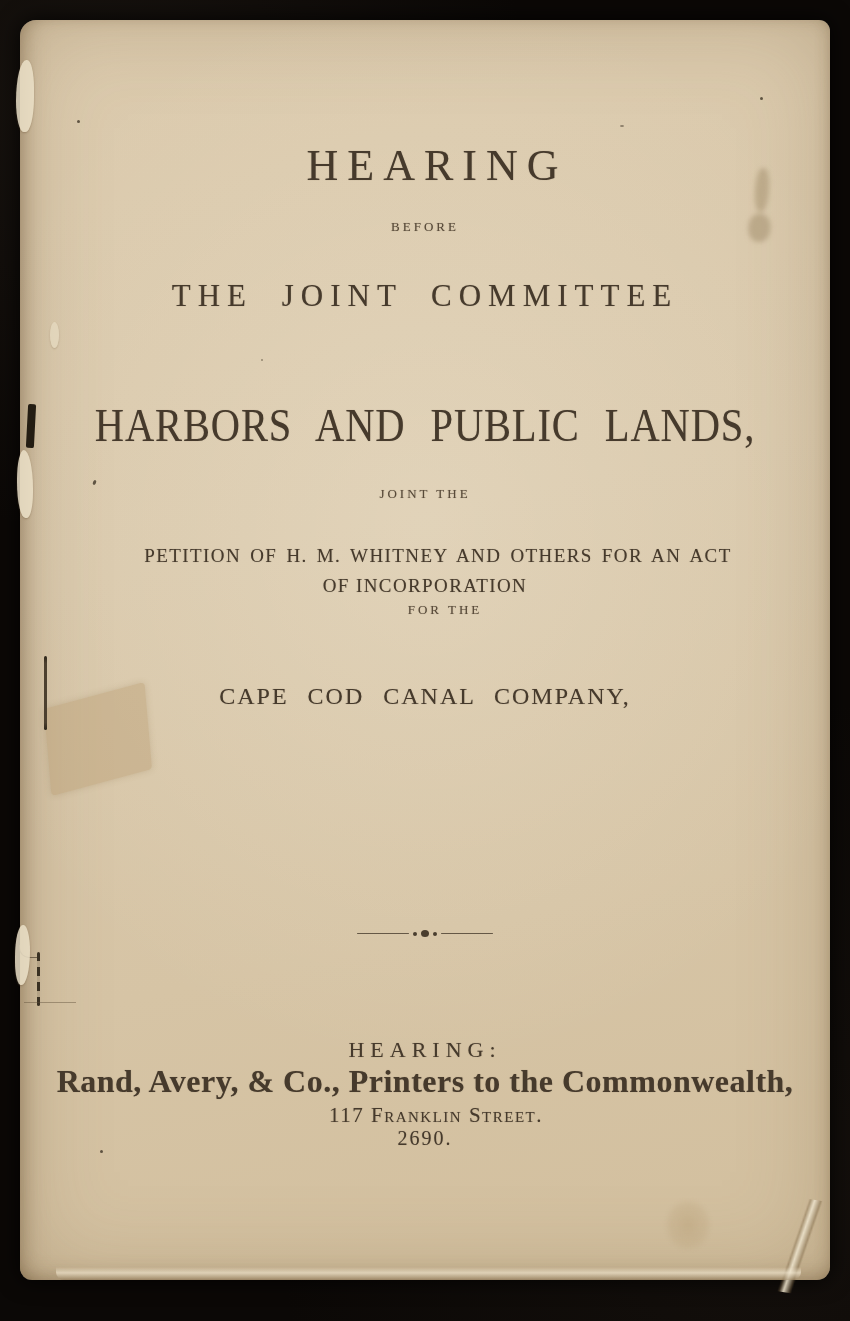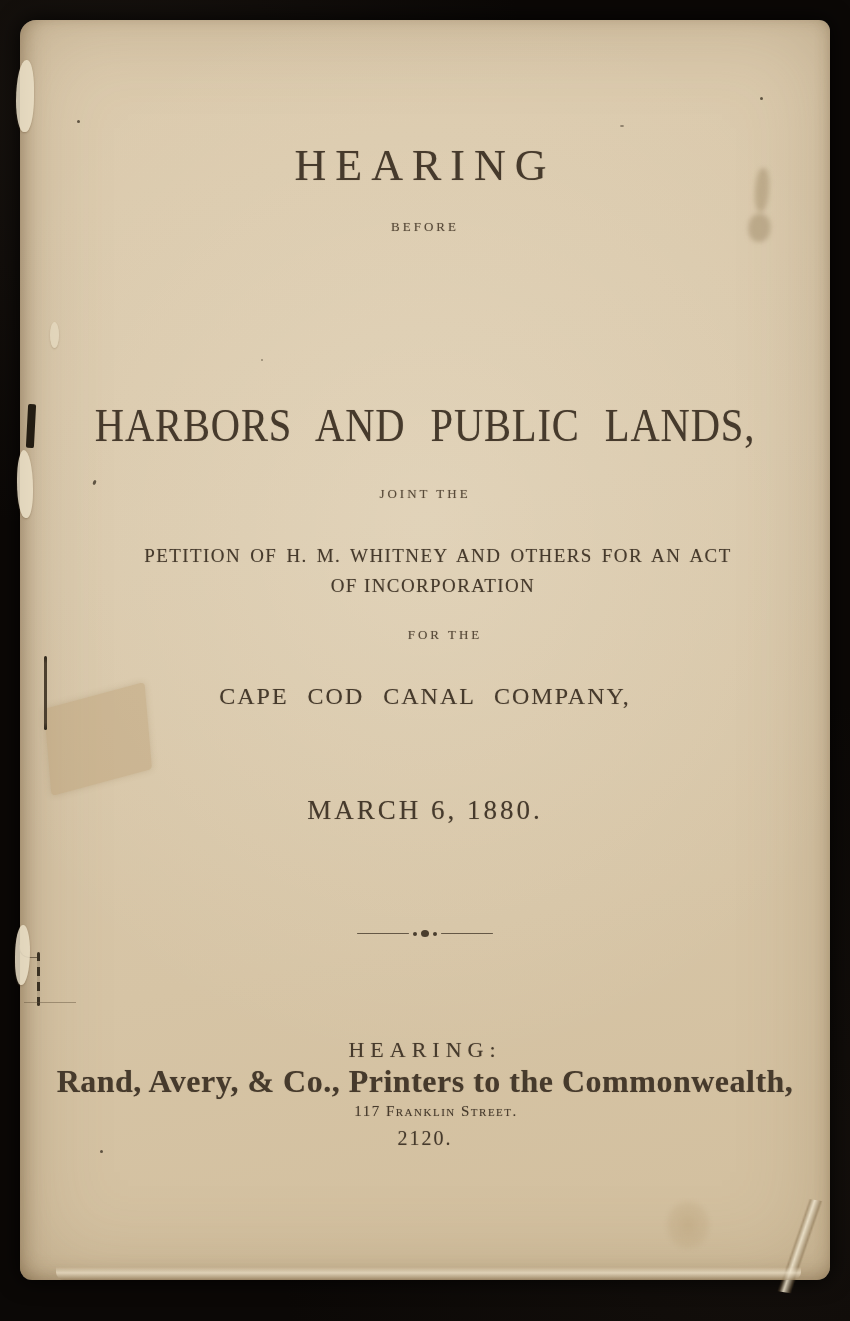--- a/index.html
+++ b/index.html
@@ -36,34 +36,34 @@
       inset 0 -10px 24px -12px rgba(105,82,52,0.45),
       0 0 22px rgba(0,0,0,0.85);
   }
   .line{
     position:absolute;left:0;width:100%;
     text-align:center;color:var(--ink);
     white-space:nowrap;
     text-shadow:0 0 1px rgba(70,58,44,0.35);
   }
   .small-label{font-size:13px;letter-spacing:3px;color:var(--ink_light);text-align:center;}
-  .t-heading{top:120px;font-size:44px;letter-spacing:9px;}
+  .t-heading{top:120px;font-size:44px;letter-spacing:9px;margin-left:12px;}
   .t-before{top:199px;}
   .t-committee{top:258px;font-size:31px;letter-spacing:7px;word-spacing:14px;}
   .t-on{top:330px;}
   .t-subject{top:379px;font-size:46px;letter-spacing:1px;word-spacing:16px;transform:scaleX(0.88);}
   .t-upon{top:466px;}
   .t-petition1{top:525px;font-size:19px;letter-spacing:1.4px;word-spacing:3px;padding-left:26px;}
-  .t-petition2{top:555px;font-size:19px;letter-spacing:1.4px;margin-left:8px;}
-  .t-forthe{top:607px;padding-left:40px;}
+  .t-petition2{top:555px;font-size:19px;letter-spacing:1.4px;}
+  .t-forthe{top:582px;padding-left:40px;}
   .t-company{top:663px;font-size:24px;letter-spacing:2px;word-spacing:11px;}
   .t-date{top:775px;font-size:27px;letter-spacing:3px;}
   .t-city{top:1017px;font-size:22px;letter-spacing:6px;}
   .t-printer{top:1043px;font-size:32px;font-weight:bold;letter-spacing:0.5px;}
-  .t-address{top:1083px;font-size:15px;font-variant:small-caps;letter-spacing:1.5px;padding-left:22px;}
+  .t-address{top:1083px;font-size:21px;font-variant:small-caps;letter-spacing:1.5px;padding-left:22px;}
   .t-year{top:1107px;font-size:20px;letter-spacing:2px;}
 
   
   .ornament{
     position:absolute;top:910px;left:50%;
     transform:translateX(-50%);
     display:flex;align-items:center;gap:4px;
   }
   .orn-rule{width:52px;height:1.6px;background:rgba(72,60,45,0.8);border-radius:1px;}
   .orn-dot{width:4px;height:4px;border-radius:50%;background:#4a3e2f;}
@@ -140,40 +140,40 @@
   .sp6{left:600px;top:105px;width:4px;height:2px;opacity:0.65;}
 </style>
 </head>
 <body>
 
 <div class="scene">
   <div class="paper">
 
     <div class="line t-heading">HEARING</div>
     <div class="line small-label t-before">BEFORE</div>
+    <div class="line t-committee">THE JOINT COMMITTEE</div>
     <div class="line t-subject">HARBORS AND PUBLIC LANDS,</div>
     <div class="line small-label t-upon">JOINT THE</div>
     <div class="line t-petition1">PETITION OF H. M. WHITNEY AND OTHERS FOR AN ACT</div>
     <div class="line t-petition2">OF INCORPORATION</div>
     <div class="line small-label t-forthe">FOR THE</div>
     <div class="line t-company">CAPE COD CANAL COMPANY,</div>
-    <div class="line t-date">MARCH 6, 1880.</div>
 
     <div class="ornament">
       <span class="orn-rule"></span>
       <span class="orn-dot"></span>
       <span class="orn-dot big"></span>
       <span class="orn-dot"></span>
       <span class="orn-rule"></span>
     </div>
 
     <div class="line t-city">HEARING:</div>
     <div class="line t-printer">Rand, Avery, &amp; Co., Printers to the Commonwealth,</div>
     <div class="line t-address">117 Franklin Street.</div>
-    <div class="line t-year">2120.</div>
+    <div class="line t-year">2690.</div>
 
     <div class="artifact tape"></div>
     <div class="artifact staple-top"></div>
     <div class="artifact staple-hook"></div>
     <div class="artifact staple-bottom"></div>
     <div class="artifact scratch"></div>
     <div class="artifact notch-dark"></div>
     <div class="artifact chip chip1"></div>
     <div class="artifact chip chip2"></div>
     <div class="artifact chip chip3"></div>

